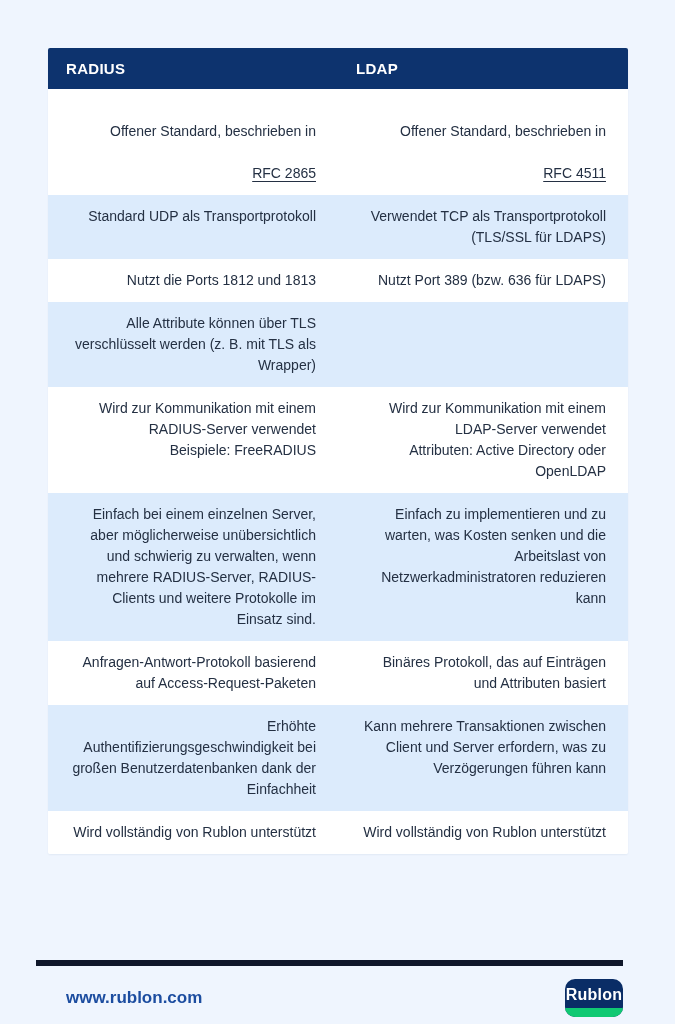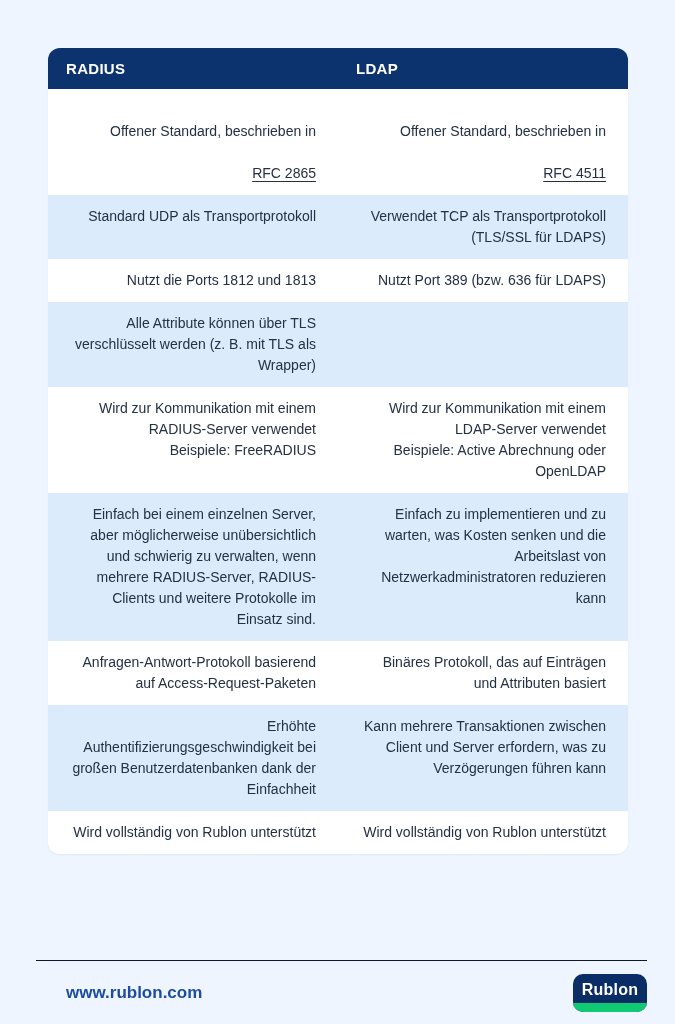--- a/index.html
+++ b/index.html
@@ -8,21 +8,21 @@
     background:#eff5fe;
     font-family:"Liberation Sans", sans-serif;
     color:#243043;
     position:relative;
     overflow:hidden;
   }
   .card {
     position:absolute;
     left:48px; top:48px;
     width:580px;
-    border-radius:12px;
+    border-radius:2px;
     overflow:hidden;
     box-shadow:0 1px 2px rgba(13,51,110,0.06);
   }
   .row { display:flex; }
   .header-row {
     background:#0d336e;
     color:#ffffff;
   }
   .header-cell {
     width:50%;
@@ -42,39 +42,39 @@
     text-align:right;
   }
   .rfc-link {
     color:inherit;
     text-decoration:underline;
     text-underline-offset:3px;
     cursor:pointer;
   }
   .footer {
     position:absolute;
-    left:36px; right:28px;
+    left:36px; right:52px;
     top:960px;
-    border-top:1px solid #0f172a;
+    border-top:6px solid #0f172a;
   }
   .footer-content {
     display:flex;
     justify-content:space-between;
     align-items:center;
     padding:13px 0 0 30px;
   }
   .website-link {
     font-size:17px;
     font-weight:700;
     color:#1c4da0;
     text-decoration:none;
     cursor:pointer;
   }
   .logo {
-    width:74px;
+    width:58px;
     height:38px;
     border-radius:10px;
     background:#0a2d66;
     position:relative;
     overflow:hidden;
     display:flex;
     align-items:center;
     justify-content:center;
   }
   .logo-green-bar {
@@ -125,21 +125,21 @@
 
 
     <div class="row body-row">
       <div class="cell">Alle Attribute können über TLS verschlüsselt werden (z. B. mit TLS als Wrapper)</div>
     </div>
 
     <div class="row body-row">
       <div class="cell">Wird zur Kommunikation mit einem RADIUS-Server verwendet
 Beispiele: FreeRADIUS</div>
       <div class="cell">Wird zur Kommunikation mit einem LDAP-Server verwendet
-Beispiele: Active Abrechnung oder OpenLDAP</div>
+Attributen: Active Directory oder OpenLDAP</div>
     </div>
 
     <div class="row body-row">
       <div class="cell">Einfach bei einem einzelnen Server, aber möglicherweise unübersichtlich und schwierig zu verwalten, wenn mehrere RADIUS-Server, RADIUS-Clients und weitere Protokolle im Einsatz sind.</div>
       <div class="cell">Einfach zu implementieren und zu warten, was Kosten senken und die Arbeitslast von Netzwerkadministratoren reduzieren kann</div>
     </div>
 
     <div class="row body-row">
       <div class="cell">Anfragen-Antwort-Protokoll basierend auf Access-Request-Paketen</div>
       <div class="cell">Binäres Protokoll, das auf Einträgen und Attributen basiert</div>

